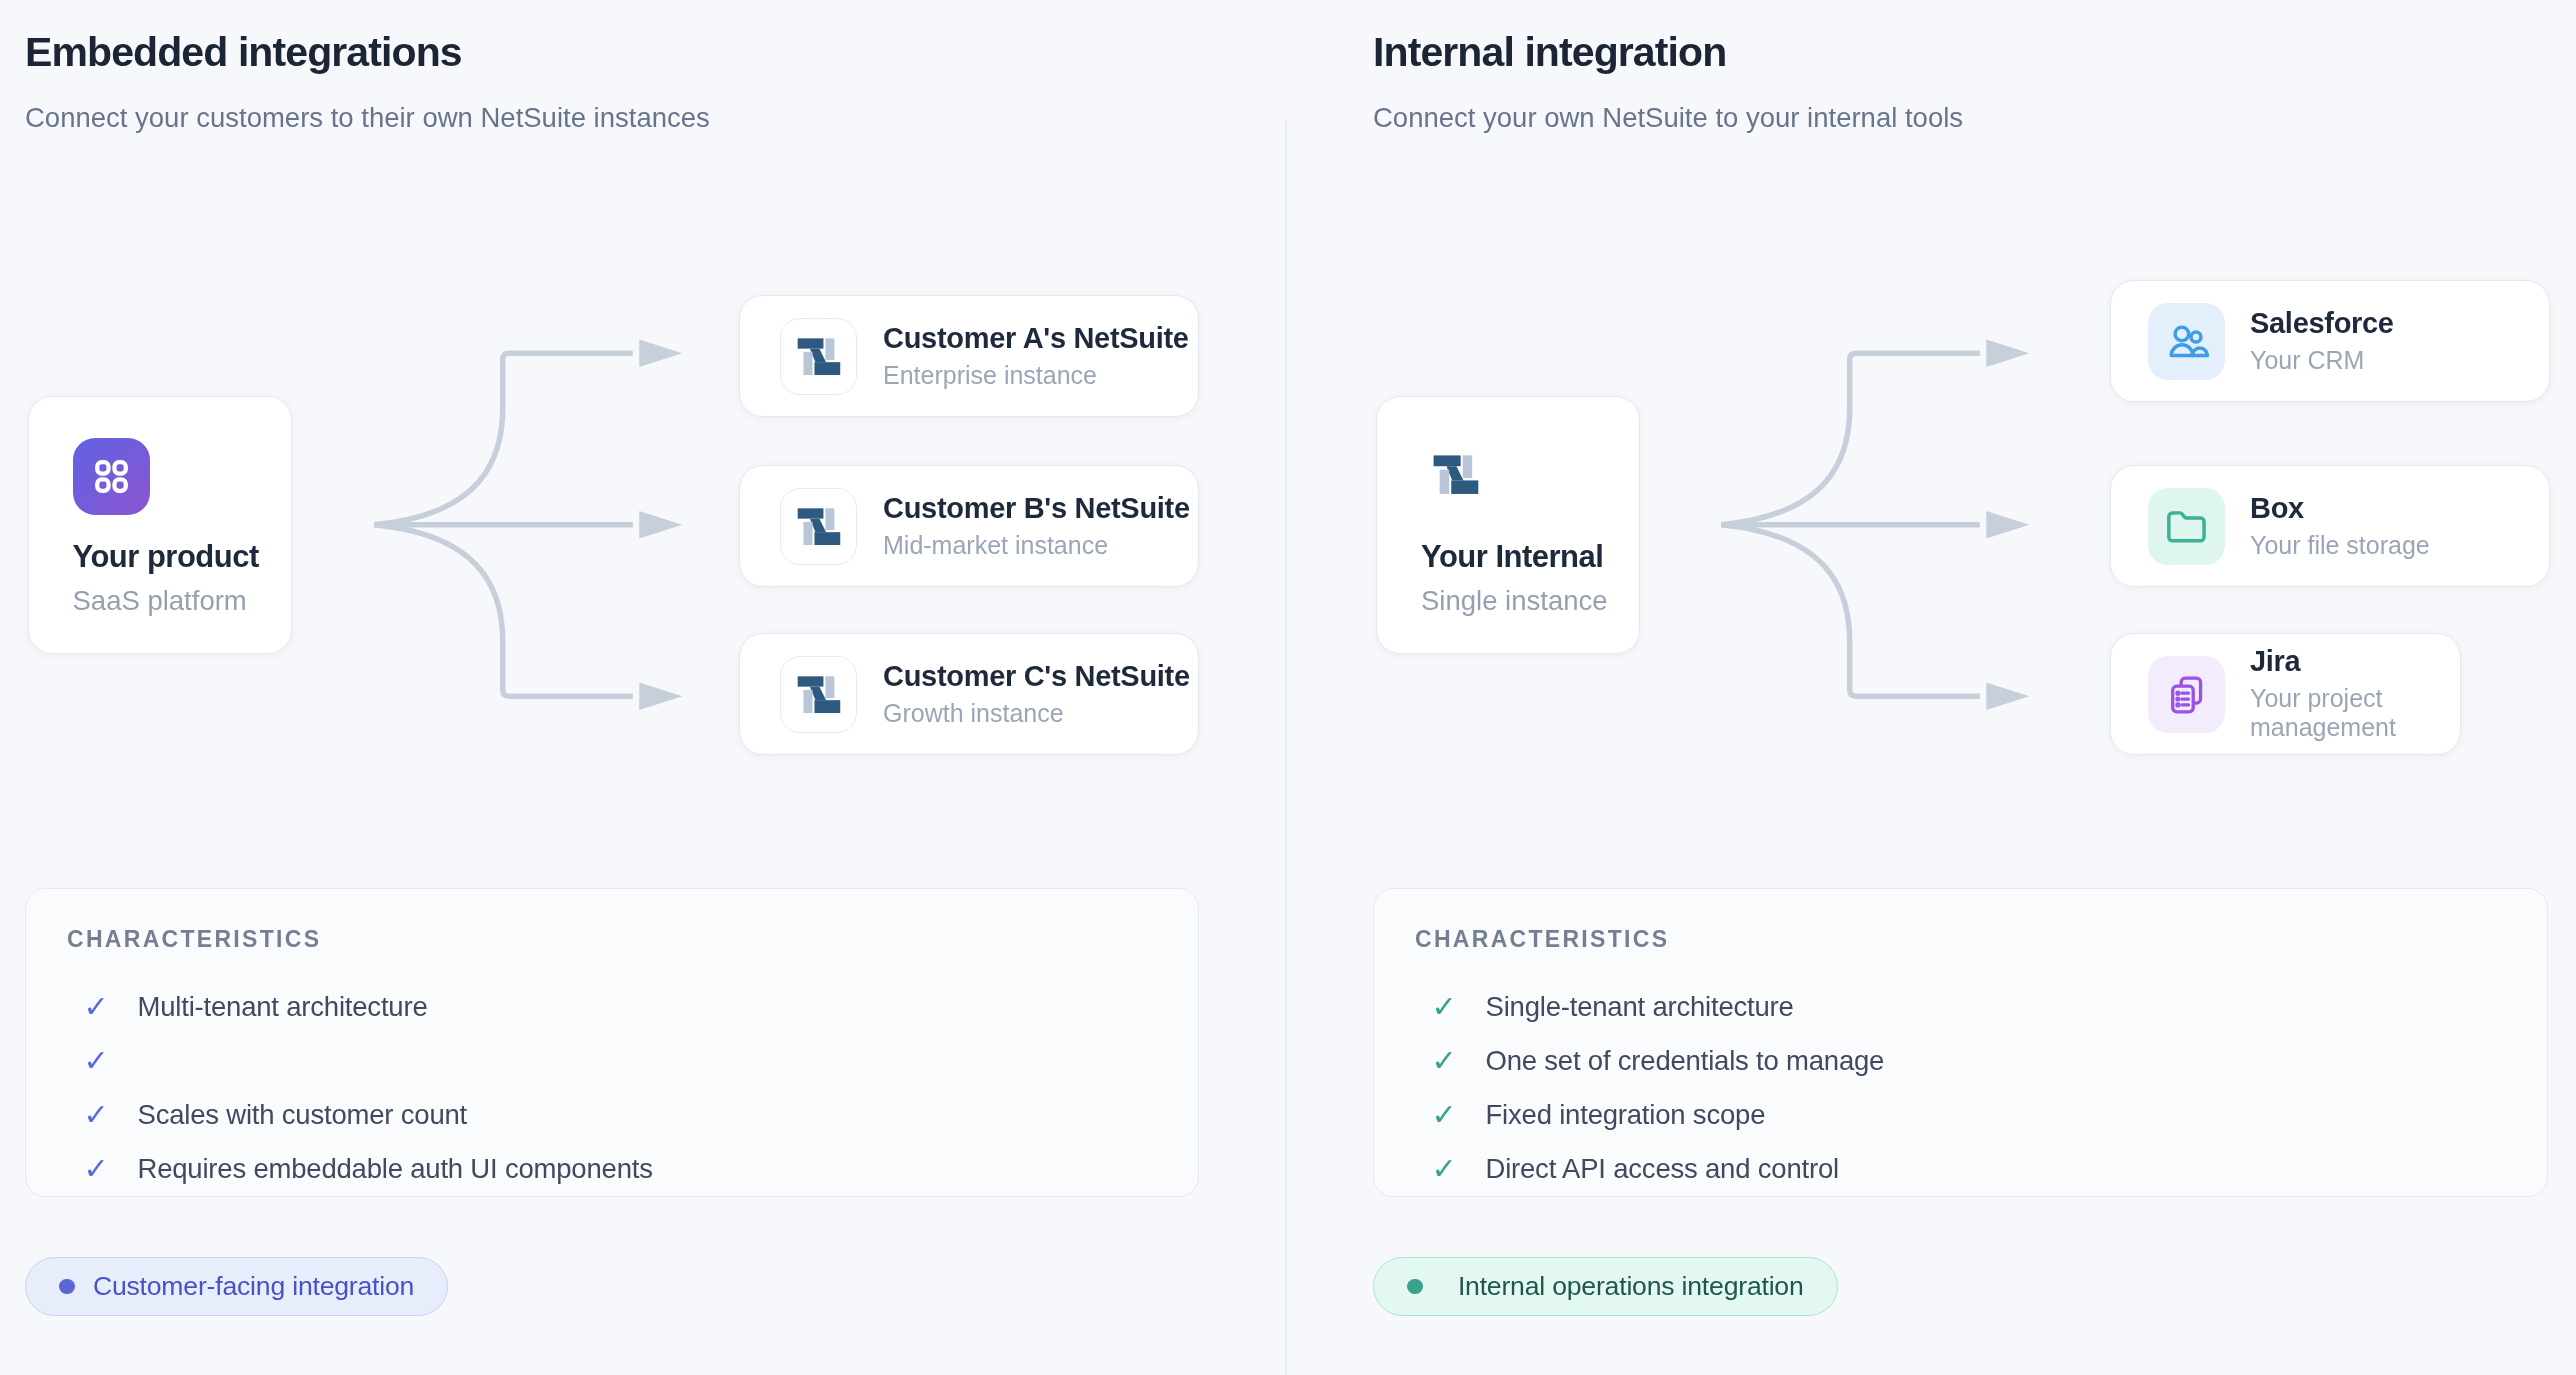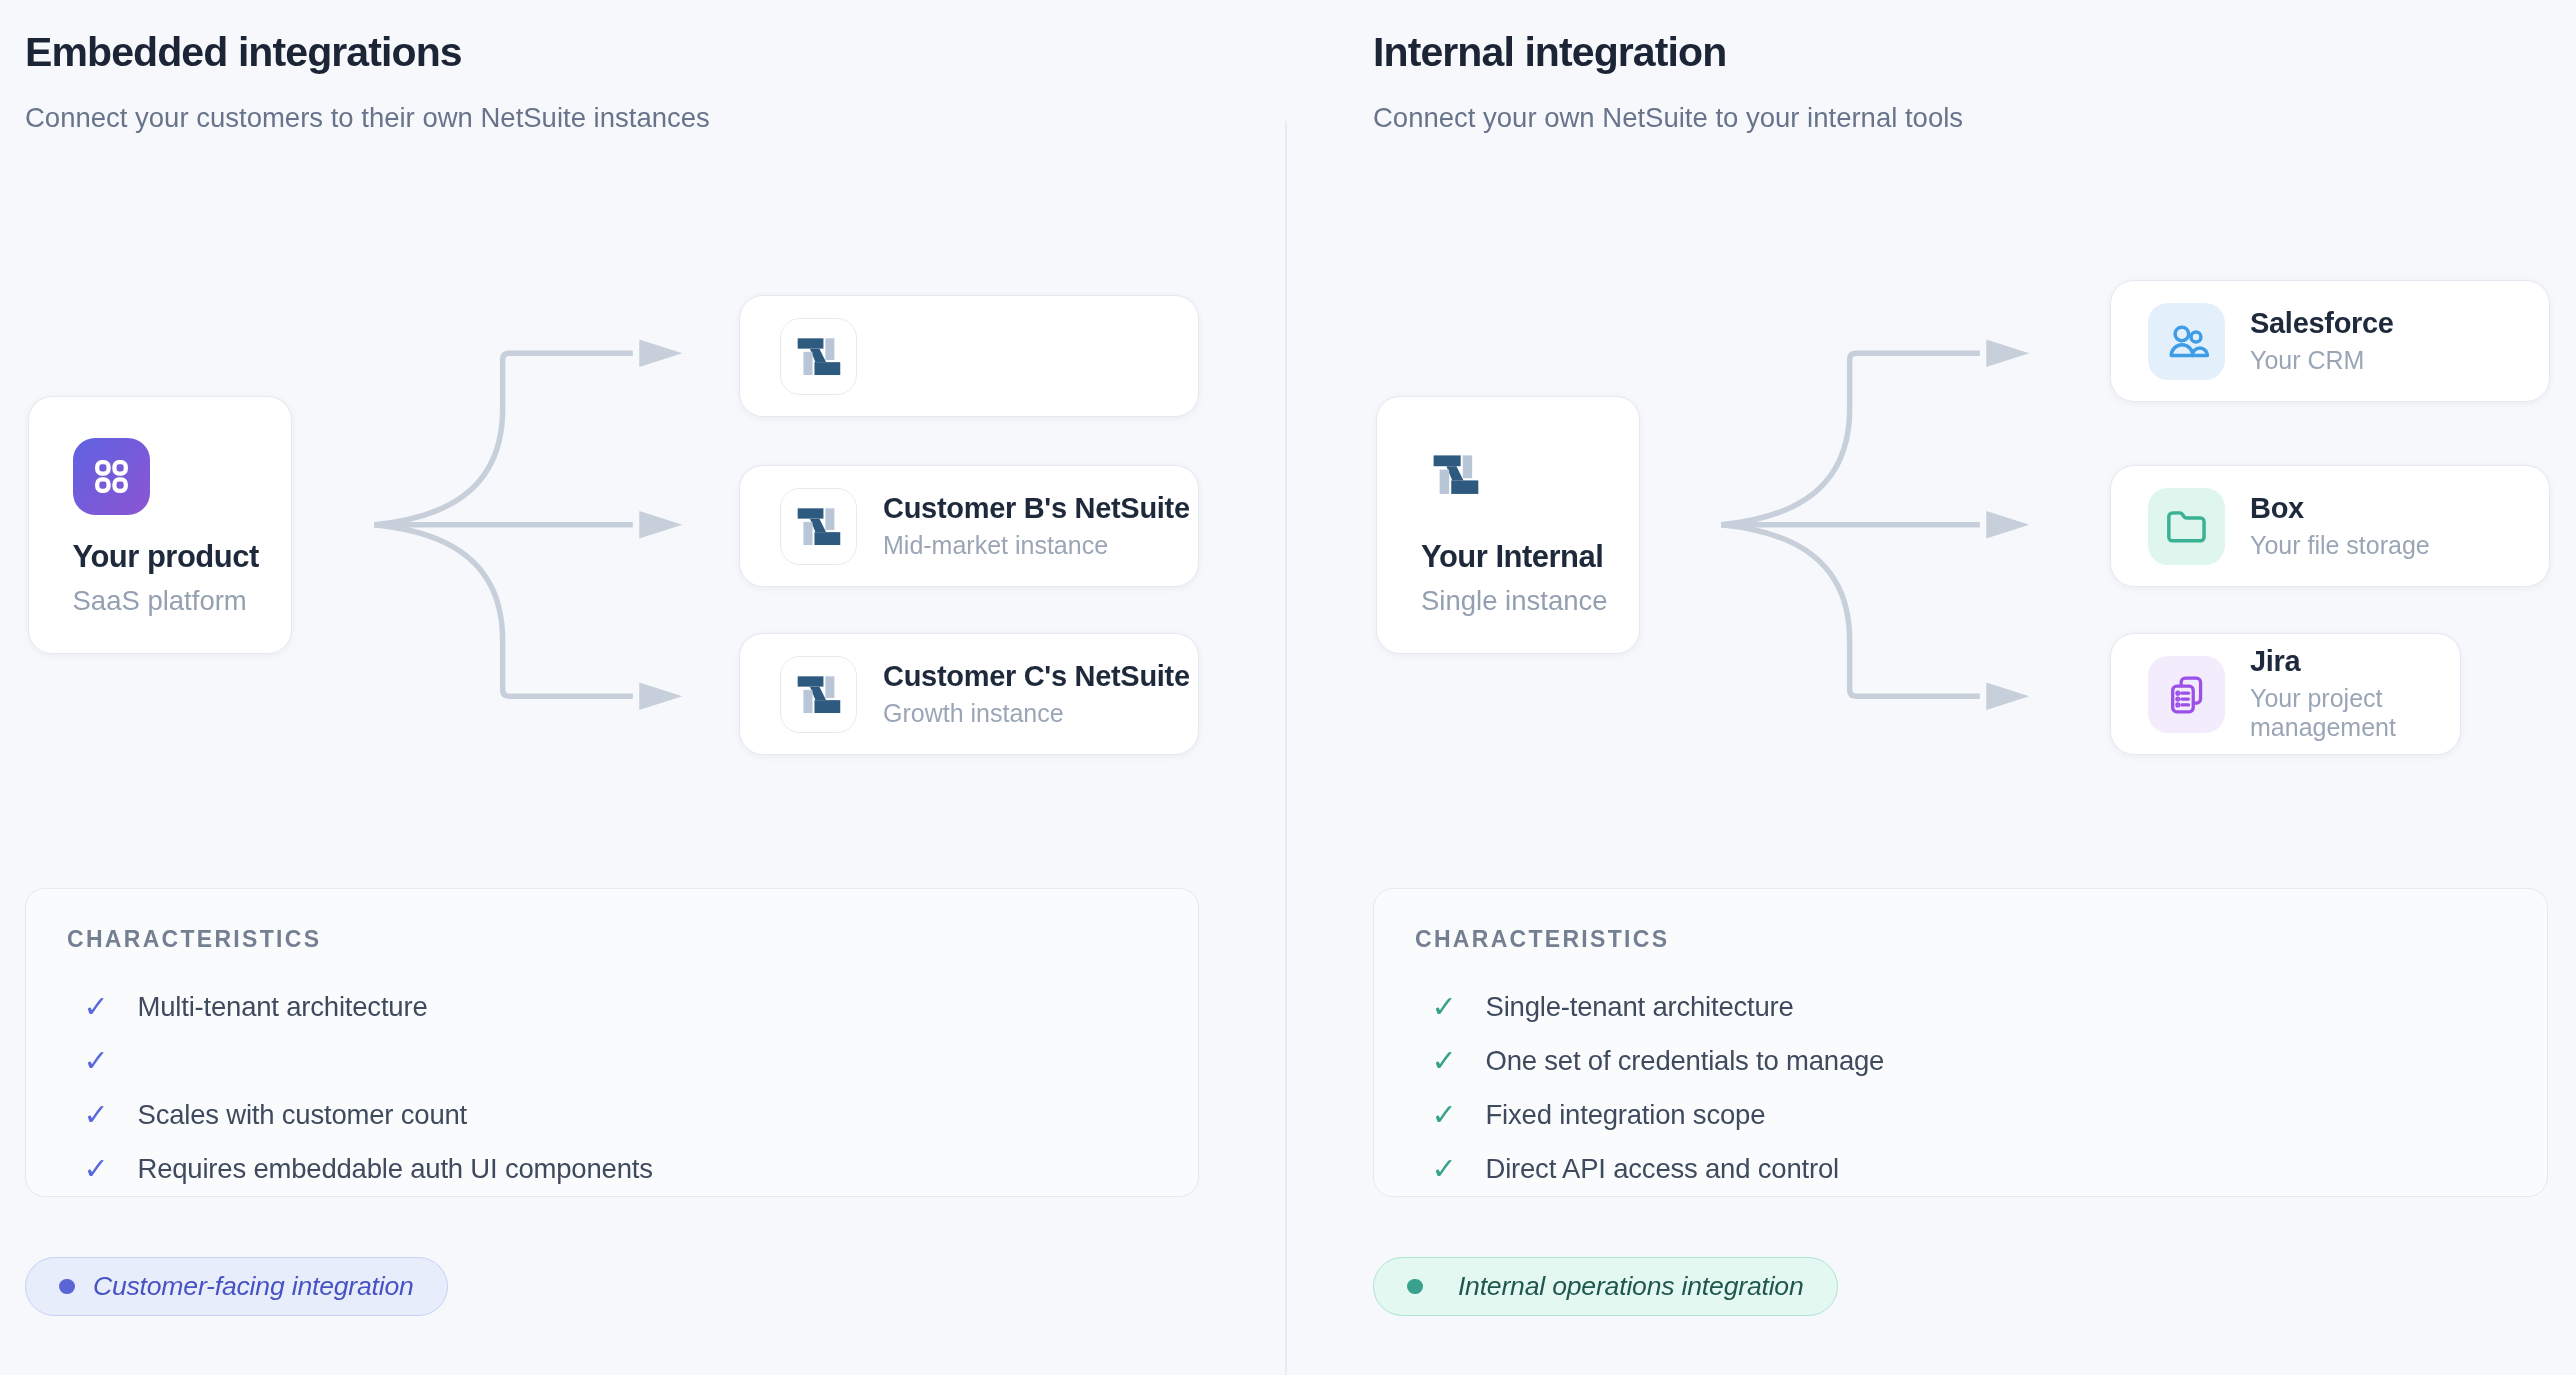--- a/index.html
+++ b/index.html
@@ -38,21 +38,21 @@
   .char-rows{margin-top:26.6px;}
   .char-row{height:54px;display:flex;align-items:center;}
   .check{width:39px;font-size:30px;font-family:"DejaVu Sans",sans-serif;margin-left:16.5px;}
   .check.indigo{color:#5a6ade;}
   .check.teal{color:#38a28c;}
   .char-text{font-size:27.5px;color:#3f4a5e;margin-left:15px;letter-spacing:-0.2px;}
 
   .badge{position:absolute;top:1257px;height:59px;display:inline-flex;align-items:center;
     border-radius:30px;padding:0 33px;box-sizing:border-box;border:1.8px solid;}
   .badge .dot{width:15.6px;height:15.6px;border-radius:50%;margin-right:18.3px;}
-  .badge .blabel{font-size:26.6px;font-weight:500;letter-spacing:-0.2px;font-style:italic;}
+  .badge .blabel{font-size:26.6px;font-weight:500;letter-spacing:-0.2px;}
   .badge.cust{background:#e8edfc;border-color:#c7d1f5;}
   .badge.cust .dot{background:#5a66d4;}
   .badge.cust .blabel{color:#4753c5;}
   .badge.intl{background:#e4f8f2;border-color:#aae4d3;}
   .badge.intl .dot{background:#38a28c;}
   .badge.intl .blabel{color:#1f574e;}
 
   svg{display:block;}
   .defs{position:absolute;width:0;height:0;overflow:hidden;}
 </style>
@@ -103,20 +103,24 @@
     <svg class="fan" style="left:367px;" viewBox="0 0 360 432">
       <use href="#arrow-fan"></use>
     </svg>
 
     <div class="card row-card" style="left:739px;top:295px;width:460px;">
       <div class="tile logo-tile">
         <svg width="46" height="40" viewBox="0 0 51 45">
             <use href="#ns-logo"></use>
           </svg>
       </div>
+      <div class="txt">
+        <div class="t">Customer A's NetSuite</div>
+        <div class="s">Enterprise instance</div>
+      </div>
     </div>
     <div class="card row-card" style="left:739px;top:465px;width:460px;">
       <div class="tile logo-tile">
         <svg width="46" height="40" viewBox="0 0 51 45">
             <use href="#ns-logo"></use>
           </svg>
       </div>
       <div class="txt">
         <div class="t">Customer B's NetSuite</div>
         <div class="s">Mid-market instance</div>

